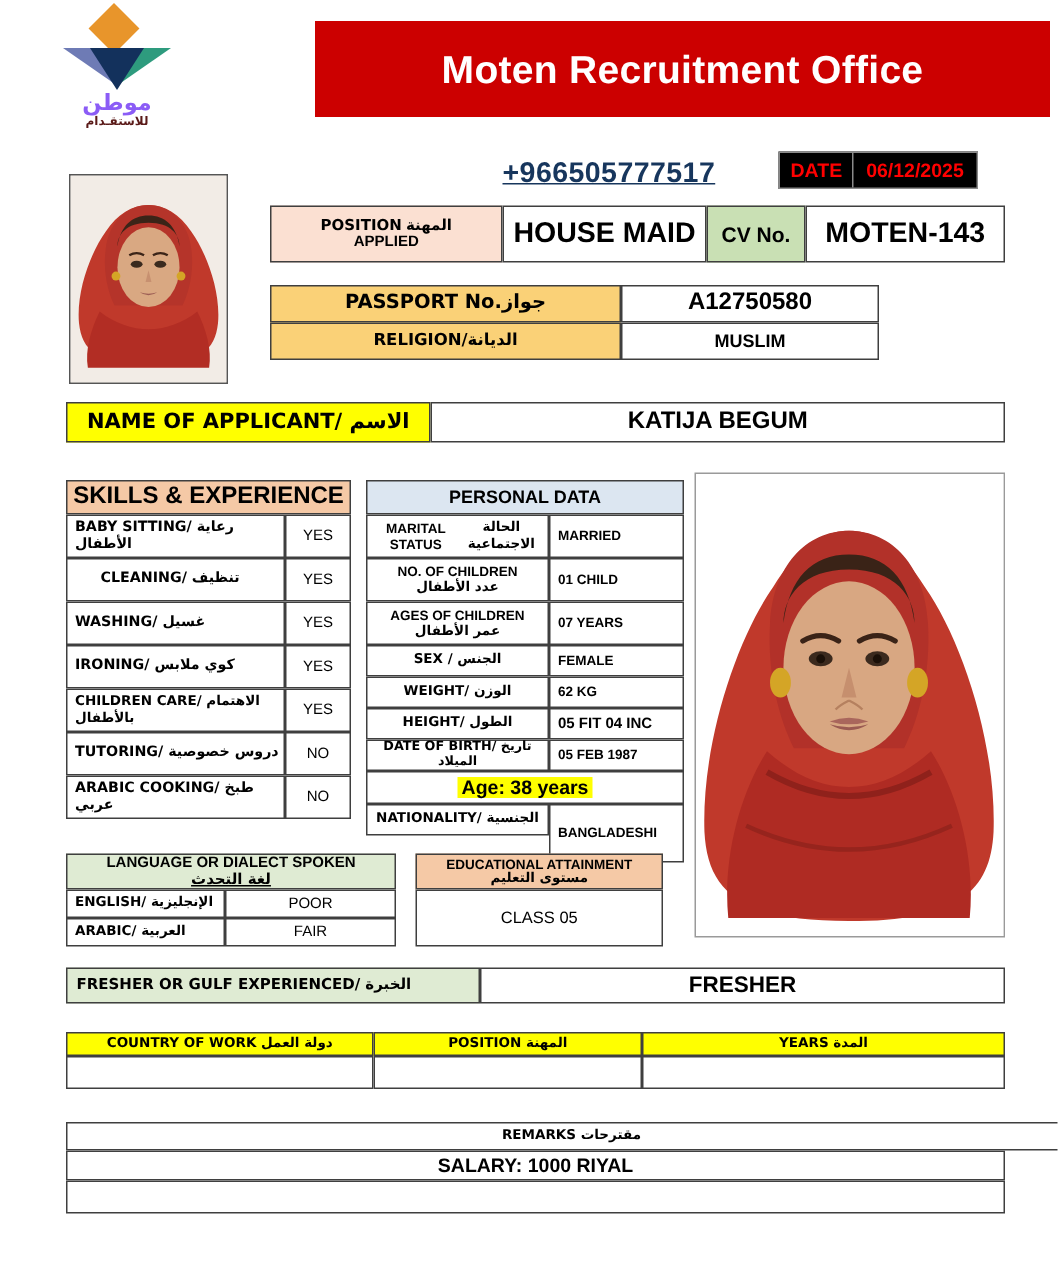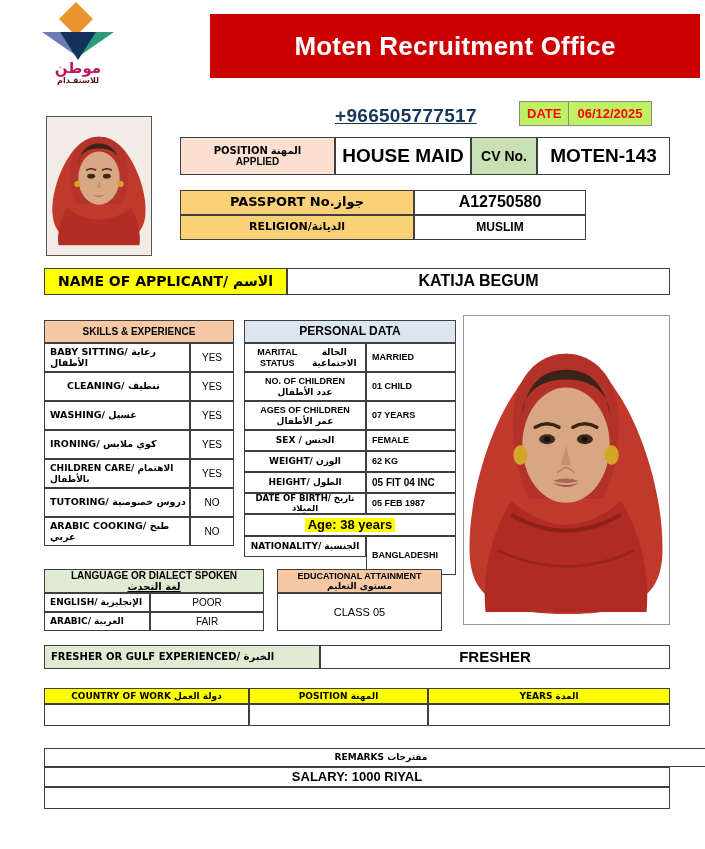--- a/index.html
+++ b/index.html
@@ -32,21 +32,21 @@
     left: 22px; top: 1px;
     width: 24px; height: 24px;
     background: #E8952B;
     transform: rotate(45deg);
   }
   .logo-v { position: absolute; left: 0; top: 24px; width: 72px; height: 30px; }
   .logo-ar1 {
     text-align: center;
     font-family: "DejaVu Sans", sans-serif;
     font-size: 15px; font-weight: bold;
-    color: #be185d; line-height: 1.05;
+    color: #8b5cf6; line-height: 1.05;
     margin-top: 1px;
   }
   .logo-ar2 {
     text-align: center;
     font-family: "DejaVu Sans", sans-serif;
     font-size: 8px; font-weight: bold;
     color: #5a1a18; line-height: 1.1;
   }
   .title-banner {
     position: absolute;
@@ -68,21 +68,21 @@
     color: #17365D;
     text-decoration: underline;
     letter-spacing: 0.3px;
   }
   .date-box {
     position: absolute;
     left: 519px; top: 101px;
     height: 25px;
     display: flex;
     border: 1px solid #8a8a8a;
-    background: #bef264;
+    background: #000000;
   }
   .date-lbl {
     padding: 0 7px;
     display: flex; align-items: center;
     font-size: 13px; font-weight: bold; color: #FF0000;
     border-right: 1px solid #8a8a8a;
   }
   .date-val {
     padding: 0 8px;
     display: flex; align-items: center;
@@ -197,21 +197,21 @@
 
 <div class="cell gold b ar" style="left:180px; top:190px; width:234px; height:25px; font-size:13px;">PASSPORT No.جواز</div>
 <div class="cell b" style="left:414px; top:190px; width:172px; height:25px; font-size:16px;">A12750580</div>
 
 <div class="cell gold b ar" style="left:180px; top:215px; width:234px; height:25px; font-size:11px;">RELIGION/الديانة</div>
 <div class="cell b" style="left:414px; top:215px; width:172px; height:25px; font-size:12px;">MUSLIM</div>
 
 <div class="cell yellow b ar" style="left:44px; top:268px; width:243px; height:27px; font-size:14px;">NAME OF APPLICANT/ الاسم</div>
 <div class="cell b" style="left:287px; top:268px; width:383px; height:27px; font-size:16px;">KATIJA BEGUM</div>
 
-<div class="cell peach b" style="left:44px; top:320px; width:190px; height:23px; font-size:10px;">SKILLS &amp; EXPERIENCE</div>
+<div class="cell peach b" style="left:44px; top:320px; width:190px; height:23px; font-size:16px;">SKILLS &amp; EXPERIENCE</div>
 
 <div class="cell b ar" style="left:44px; top:343px; width:146px; height:29px; font-size:9.5px; justify-content:flex-start; text-align:left; padding-left:5px;">BABY SITTING/ رعاية الأطفال</div>
 <div class="cell" style="left:190px; top:343px; width:44px; height:29px; font-size:10px;">YES</div>
 
 <div class="cell b ar" style="left:44px; top:372px; width:146px; height:29px; font-size:9.5px; justify-content:flex-start; text-align:left; padding-left:22px;">CLEANING/ تنظيف</div>
 <div class="cell" style="left:190px; top:372px; width:44px; height:29px; font-size:10px;">YES</div>
 
 <div class="cell b ar" style="left:44px; top:401px; width:146px; height:29px; font-size:9.5px; justify-content:flex-start; text-align:left; padding-left:5px;">WASHING/ غسيل</div>
 <div class="cell" style="left:190px; top:401px; width:44px; height:29px; font-size:10px;">YES</div>
 

